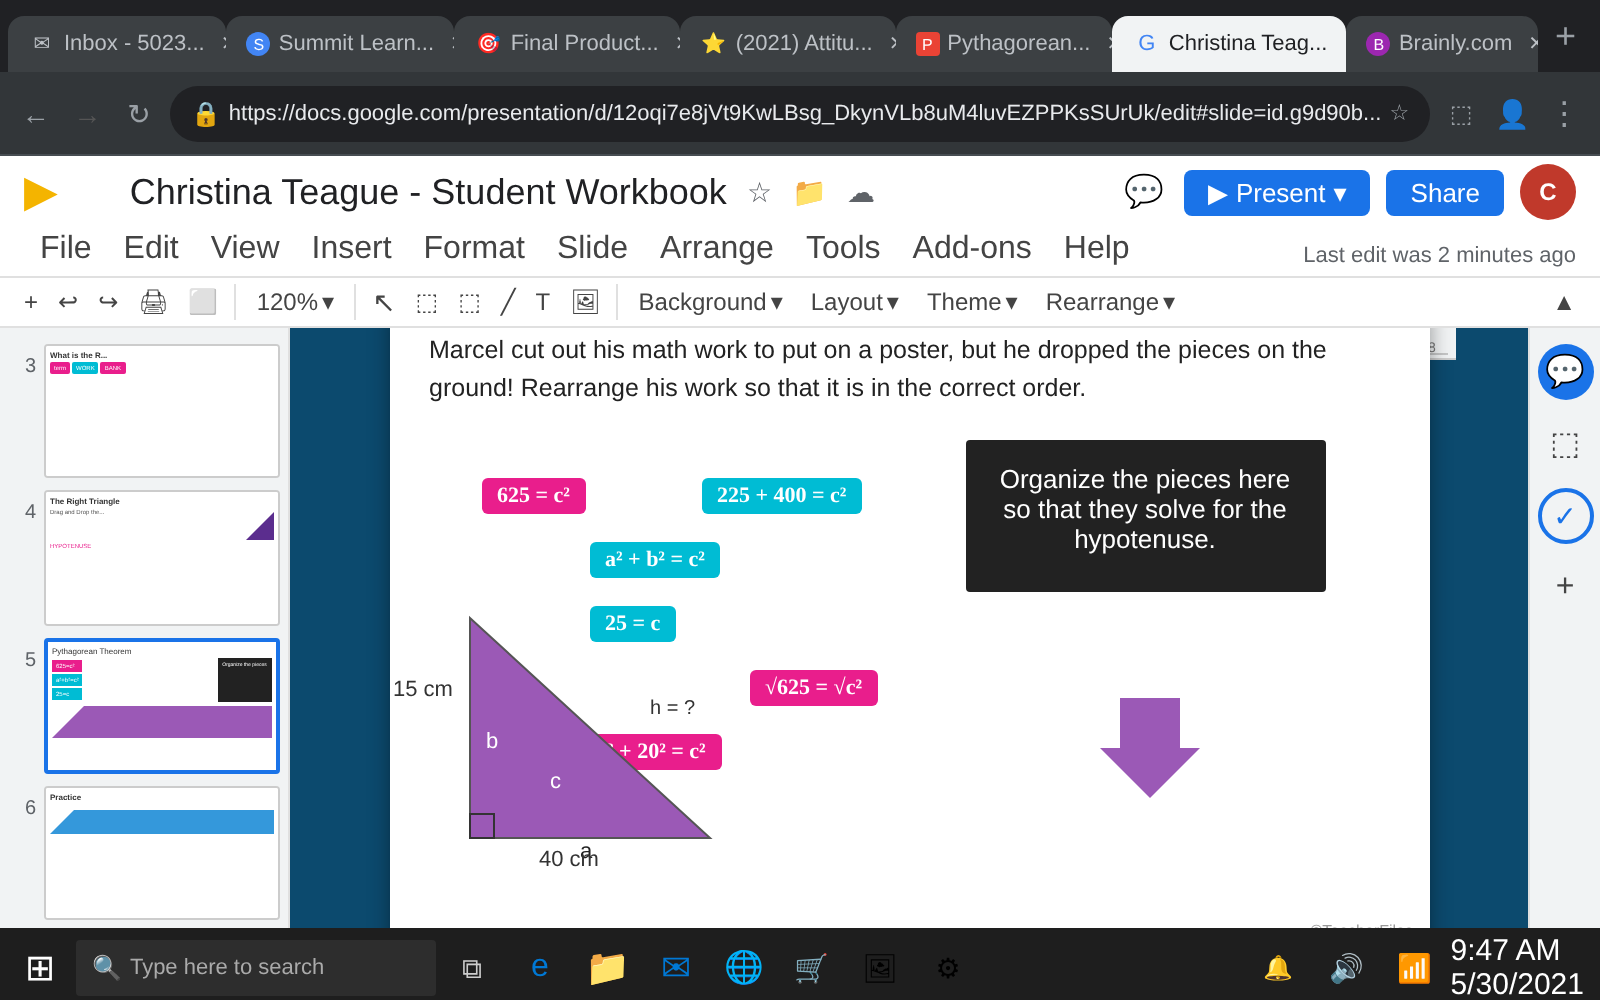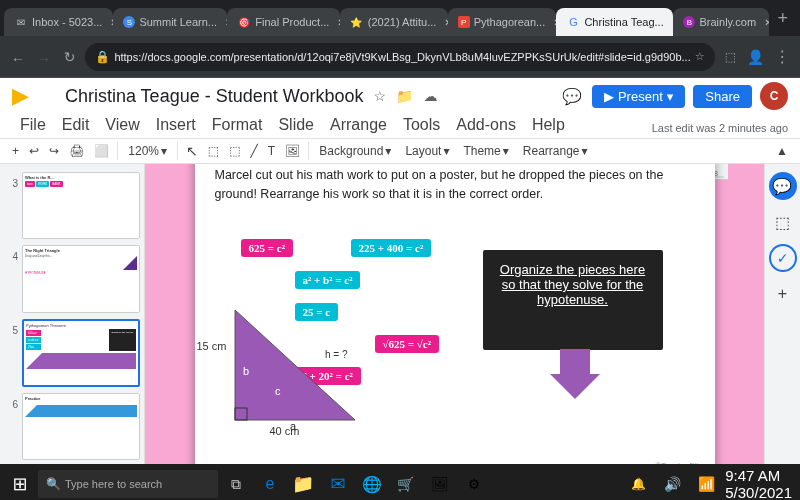--- a/index.html
+++ b/index.html
@@ -265,21 +265,21 @@
       overflow: hidden;
       position: relative;
     }
     .slide-thumb.active .slide-thumbnail {
       border: 2px solid #1a73e8;
     }
 
     
     .canvas-area {
       flex: 1;
-      background: #f9a8d4;
+      background: #0c4a6e;
       display: flex;
       justify-content: center;
       align-items: center;
       overflow: hidden;
       position: relative;
     }
     .slide-canvas {
       background: white;
       width: 520px;
       height: 320px;
@@ -649,21 +649,21 @@
         </div>
 
         <div class="math-pill pink" style="left:180px;top:181px;">
           √625 = √c²
         </div>
 
         <div class="math-pill pink" style="left:90px;top:213px;">
           15² + 20² = c²
         </div>
 
-        <div class="dark-box" style="left:288px;top:96px;width:180px;height:100px;text-decoration:underline;">
+        <div class="dark-box" style="left:288px;top:66px;width:180px;height:76px;">
           <span>Organize the pieces here so that they solve for the hypotenuse.</span>
         </div>
 
         <div style="position:absolute;left:355px;top:195px;">
           <svg width="50" height="50">
             <polygon points="10,0 40,0 40,25 50,25 25,50 0,25 10,25" fill="#9b59b6"></polygon>
           </svg>
         </div>
 
         <div style="position:absolute;left:30px;bottom:30px;">

